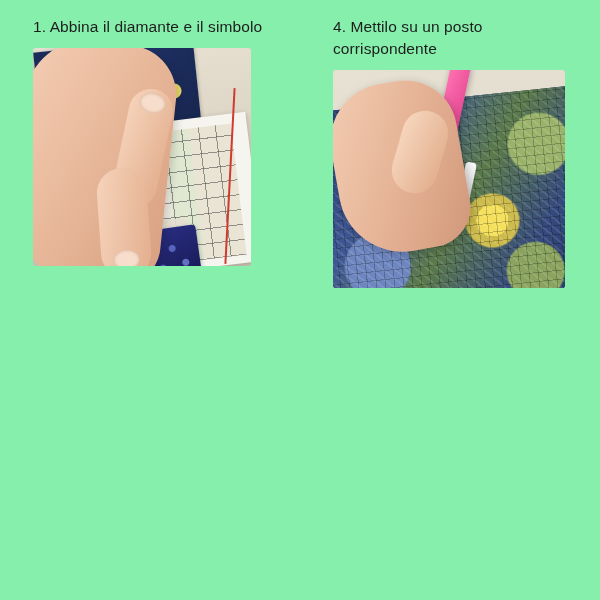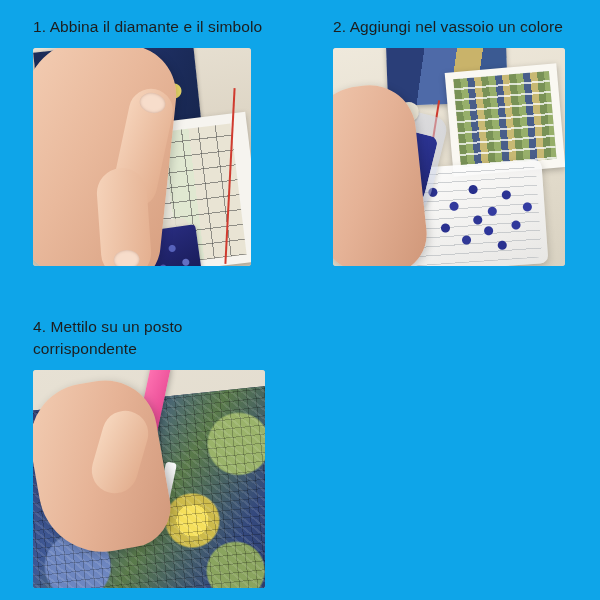--- a/index.html
+++ b/index.html
@@ -10,21 +10,21 @@
     width: 600px;
     height: 600px;
     background: #f2f2f2;
     font-family: "Liberation Sans", sans-serif;
     overflow: hidden;
   }
   .sheet {
     position: relative;
     width: 600px;
     height: 600px;
-    background: #0ea5e9;
+    background: #86efac;
     box-sizing: border-box;
   }
   .grid {
     display: grid;
     grid-template-columns: 1fr 1fr;
     grid-template-rows: 1fr 1fr;
     width: 600px;
     height: 600px;
     column-gap: 0px;
     row-gap: 0px;
@@ -450,41 +450,20 @@
           <div class="p1-finger p1-f1">
             <span class="p1-nail" style="left:9px;top:4px;"></span>
           </div>
           <div class="p1-finger p1-f2">
             <span class="p1-nail" style="left:12px;top:82px;"></span>
           </div>
         </div>
       </div>
     </div>
 
-    <div class="cell">
-      <p class="step-title">2. Aggiungi nel vassoio un colore</p>
-      <div class="photo wide">
-        <div class="photo-inner">
-          <div class="p2-bg"></div>
-          <div class="p2-art"></div>
-          <div class="p2-card">
-            <div class="p2-card-grid"></div>
-            <div class="p2-card-lines"></div>
-          </div>
-          <div class="p2-tray">
-            <div class="p2-tray-grooves"></div>
-          </div>
-          <div class="p2-beads"></div>
-          <div class="p2-redline"></div>
-          <div class="p2-bag"></div>
-          <div class="p2-label"></div>
-          <div class="p2-hand"></div>
-        </div>
-      </div>
-    </div>
 
 
     <div class="cell">
       <p class="step-title">4. Mettilo su un posto corrispondente</p>
       <div class="photo wide">
         <div class="photo-inner">
           <div class="p4-bg"></div>
           <div class="p4-canvas">
             <div class="p4-sheen"></div>
           </div>

